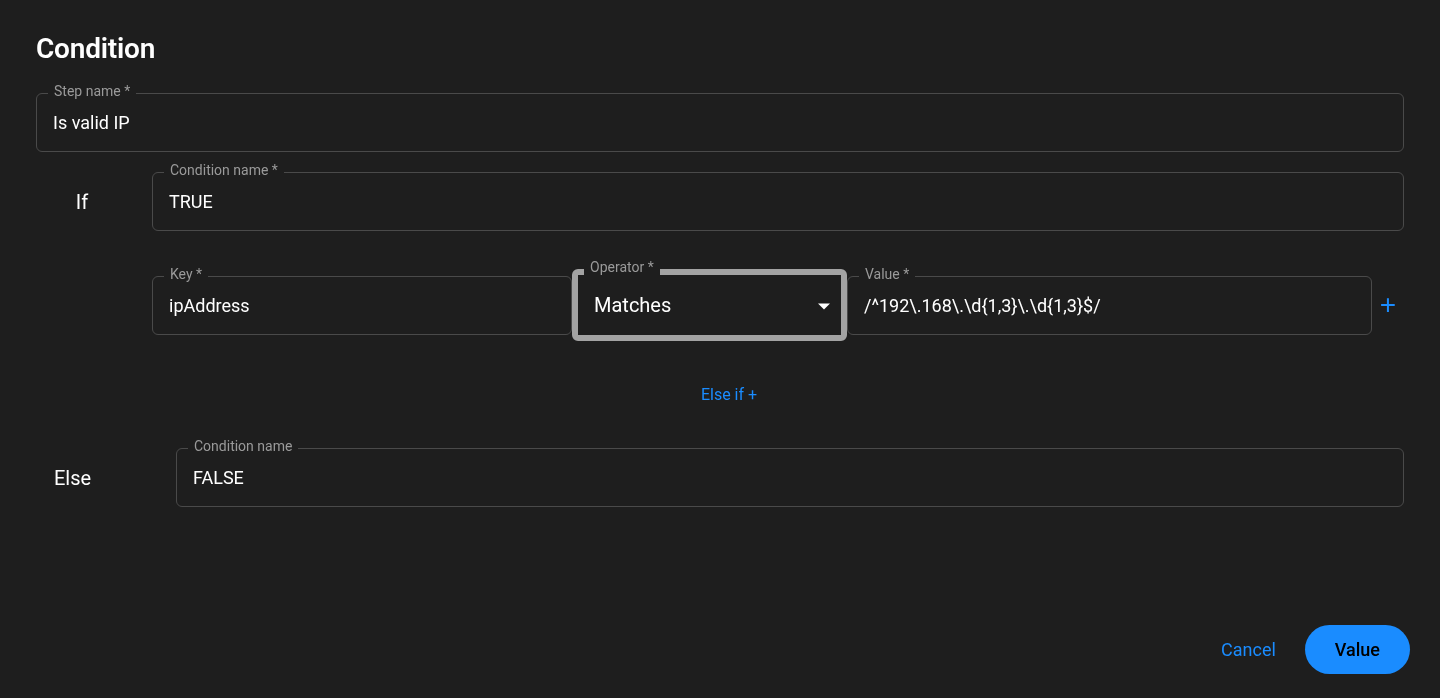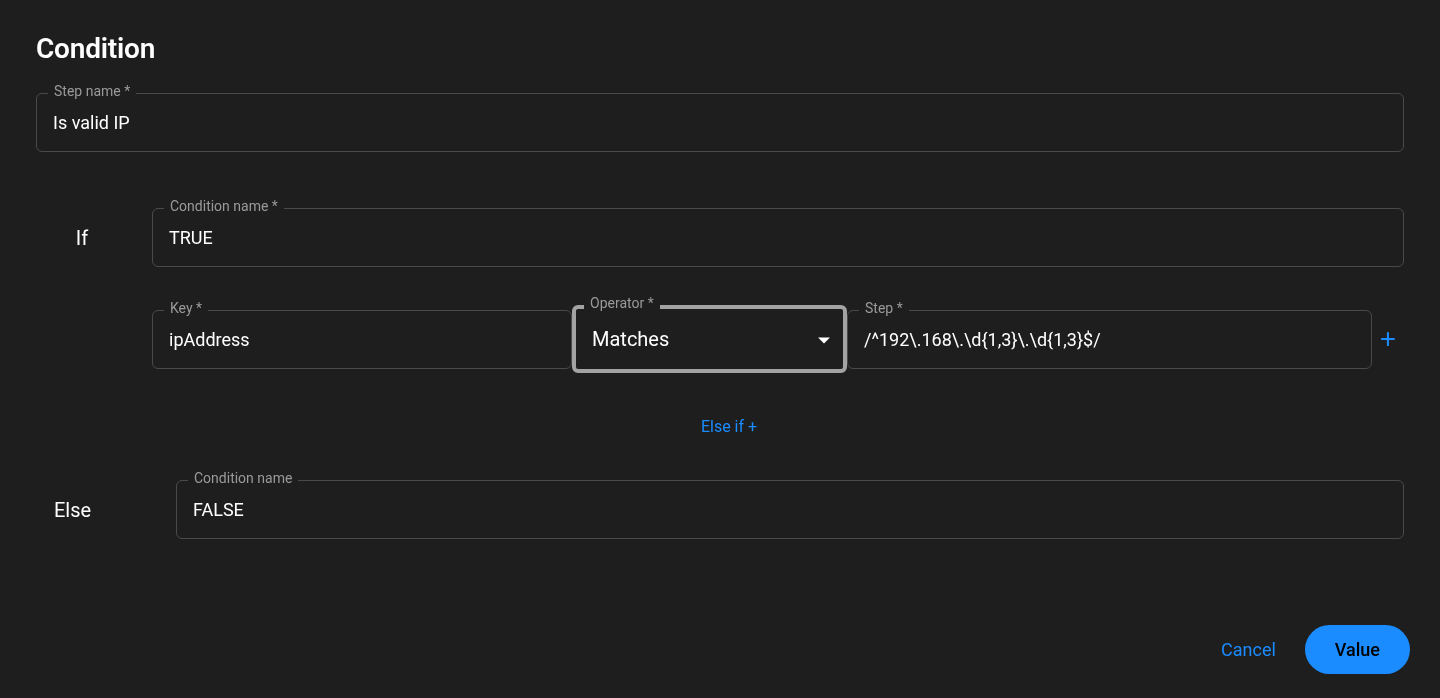--- a/index.html
+++ b/index.html
@@ -50,21 +50,21 @@
     border-radius: 6px;
     padding: 18px 16px;
     font-size: 18px;
     color: #ffffff;
     outline: none;
     font-family: inherit;
   }
   .field-select {
     width: 100%;
     background: transparent;
-    border: 4px solid #a3a3a3;
+    border: 6px solid #a3a3a3;
     border-radius: 6px;
     padding: 18px 40px 18px 16px;
     font-size: 20px;
     color: #ffffff;
     outline: none;
     font-family: inherit;
     appearance: none;
     position: relative;
   }
   .select-wrap {
@@ -145,21 +145,21 @@
     color: #000000;
     font-size: 18px;
     font-weight: 500;
     border: none;
     border-radius: 26px;
     padding: 14px 30px;
     cursor: pointer;
     font-family: inherit;
   }
   .step-name-row {
-    margin-bottom: 56px;
+    margin-bottom: 20px;
   }
   .else-row .row-label {
     text-align: left;
     padding-left: 18px;
     padding-right: 0;
     width: 124px;
   }
   .if-row .row-label {
     text-align: center;
   }
@@ -201,21 +201,21 @@
         <div class="field-select">Matches</div>
         <span class="chevron">
           <svg width="14" height="8" viewBox="0 0 14 8">
               <path d="M1 1 L7 7 L13 1 Z" fill="#ffffff"></path>
             </svg>
         </span>
       </div>
     </div>
     <div class="val-field">
       <div class="field-wrap">
-        <span class="field-label">Step *</span>
+        <span class="field-label">Value *</span>
         <input class="field-input" type="text" value="/^192\.168\.\d{1,3}\.\d{1,3}$/" style="">
       </div>
     </div>
     <button class="add-btn">
       <span>+</span>
     </button>
   </div>
 
   <button class="else-if-link">Else if +</button>
 

